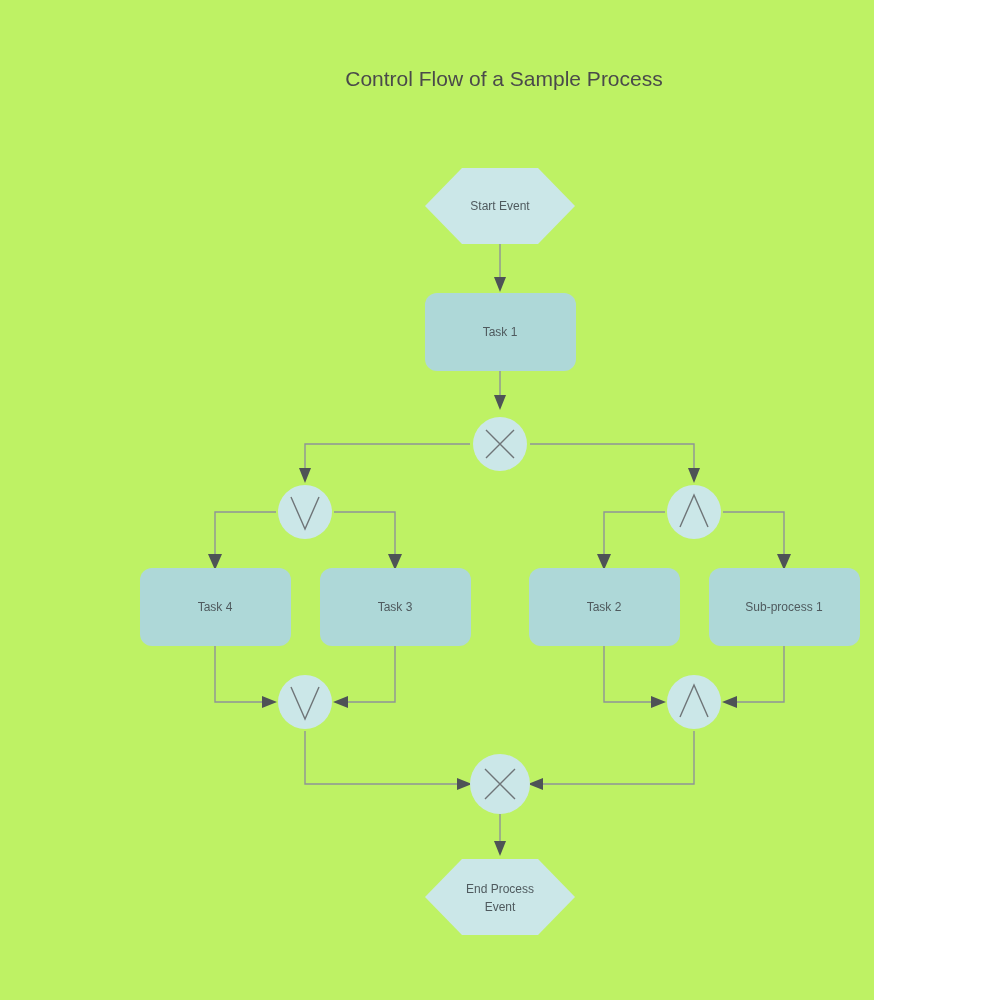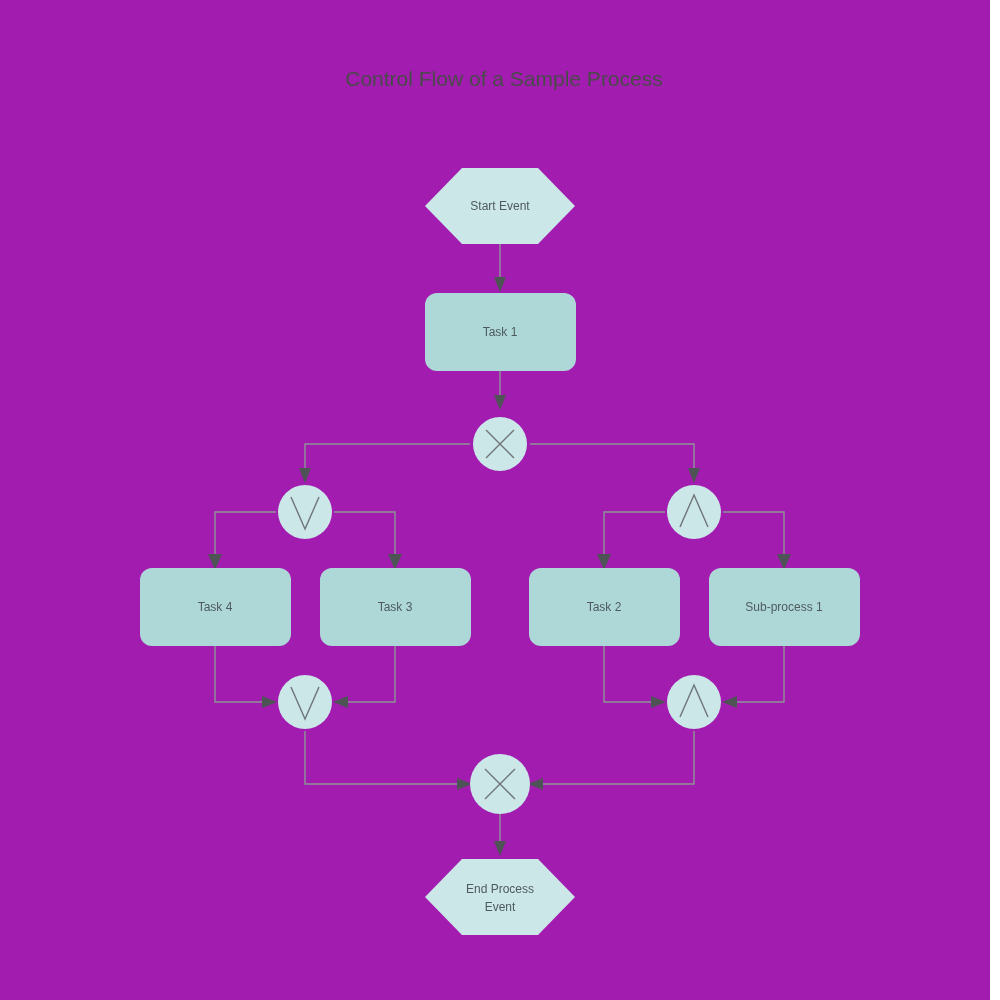--- a/index.html
+++ b/index.html
@@ -8,23 +8,23 @@
     background: #ffffff;
   }
   body {
     width: 1000px;
     height: 1000px;
     font-family: "Liberation Sans", sans-serif;
     overflow: hidden;
   }
   #diagram-root {
     position: relative;
-    width: 990px;
+    width: 874px;
     height: 1000px;
-    background: #a21caf;
+    background: #bef264;
   }
   svg#flow-svg {
     display: block;
     width: 1000px;
     height: 1000px;
   }
   .node-label {
     font-family: "Liberation Sans", sans-serif;
     font-size: 12px;
     fill: #4f5a5e;

